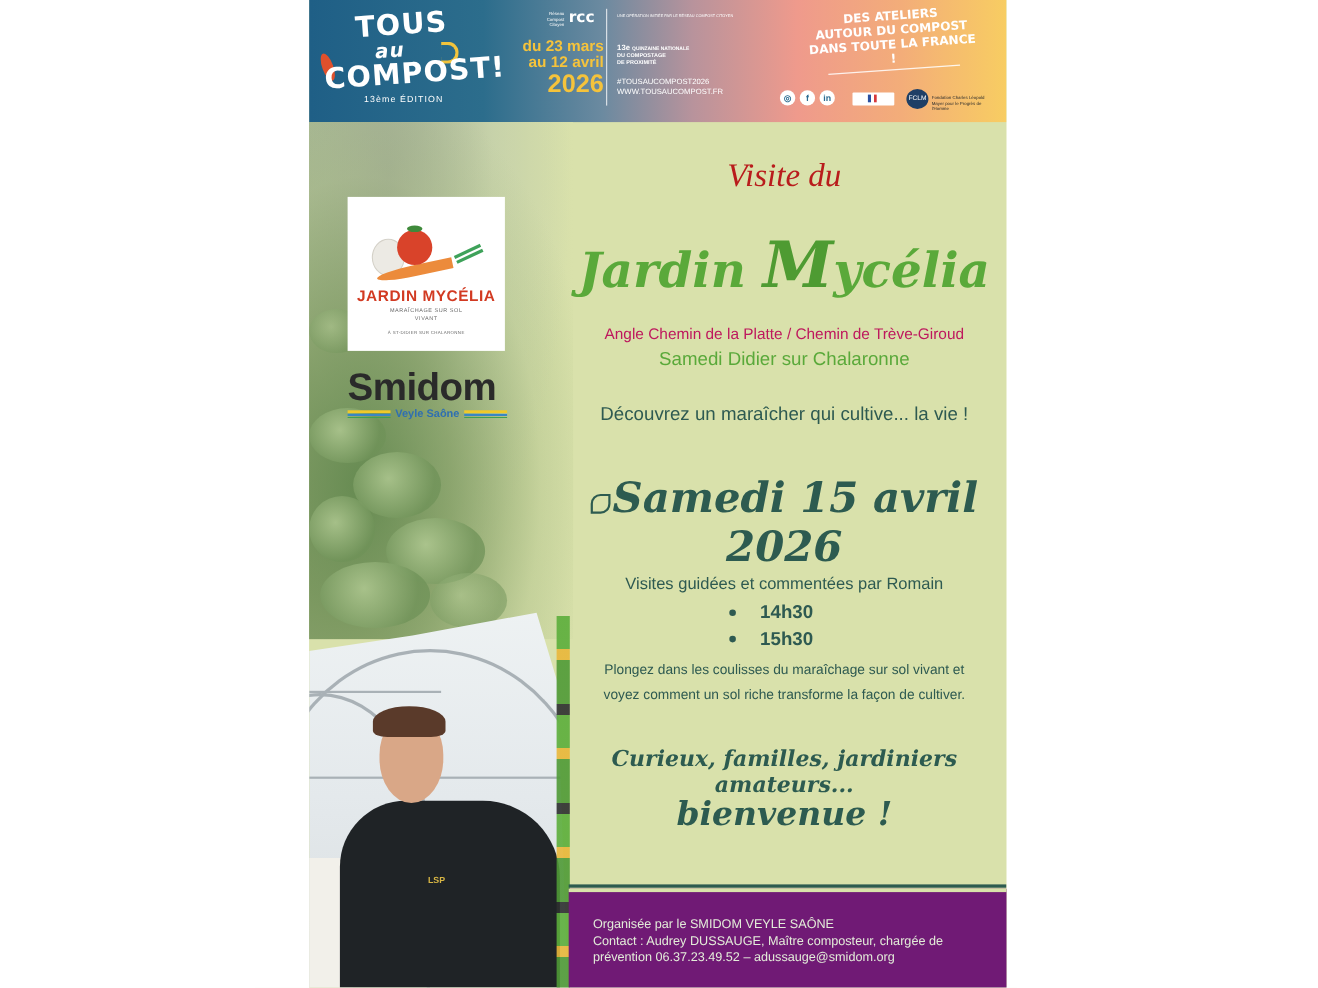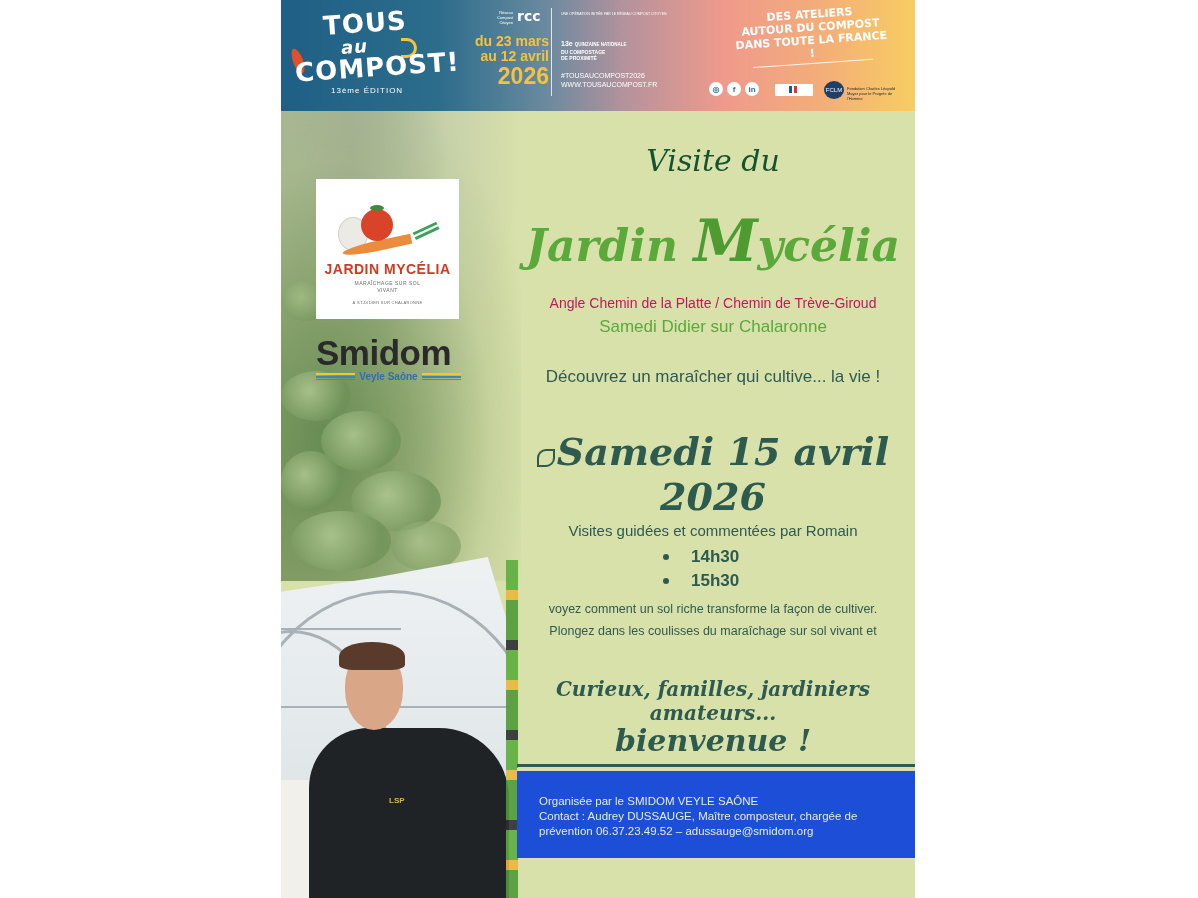--- a/index.html
+++ b/index.html
@@ -112,21 +112,21 @@
   .brush-edge {
     position: absolute; left: 225px; top: 560px; width: 12px; height: 338px;
     background: repeating-linear-gradient(180deg, #5cae3b 0 30px, #e9b73a 30px 40px, #4f9a36 40px 80px, #2d2f2f 80px 90px);
     opacity: 0.9;
   }
 
   
   .content { position: absolute; left: 230px; top: 111px; width: 404px; height: 690px; }
   .script { font-family: "DejaVu Serif", serif; font-style: italic; }
 
-  .title1 { position: absolute; left: 0; top: 32px; width: 404px; text-align: center; color: #14532d; font-size: 30px; }
+  .title1 { position: absolute; left: 0; top: 32px; width: 404px; text-align: center; color: #b91c1c; font-size: 30px; font-family: Liberation Serif, serif; }
   .title2 { position: absolute; left: 0; top: 96px; width: 404px; text-align: center; color: #5aa93a; font-size: 44px; font-weight: bold; }
   .title2 .m { font-size: 58px; color: #4e9b32; }
 
   .addr1 { position: absolute; left: 0; top: 184px; width: 404px; text-align: center; color: #be185d; font-size: 14px; }
   .addr2 { position: absolute; left: 0; top: 206px; width: 404px; text-align: center; color: #5aa93a; font-size: 17px; }
   .tagline { position: absolute; left: 0; top: 256px; width: 404px; text-align: center; color: #2e5a51; font-size: 17px; }
 
   .date { position: absolute; left: 0; top: 318px; width: 404px; text-align: center; color: #2d5b50; font-size: 38px; font-weight: bold; }
   .date .leaf-s { display: inline-block; width: 18px; height: 18px; border-radius: 50% 0; border: 2px solid #2d5b50; margin-right: 2px; vertical-align: -2px; }
 
@@ -135,21 +135,21 @@
   .times .row { display: flex; align-items: center; height: 24px; }
   .times .bullet { width: 6px; height: 6px; border-radius: 50%; background: #2e5a51; margin-right: 22px; }
   .times .t { color: #2e5a51; font-size: 17px; font-weight: bold; }
   .desc { position: absolute; left: 0; top: 487px; width: 404px; text-align: center; color: #2e5a51; font-size: 12.5px; line-height: 22px; }
 
   .invite1 { position: absolute; left: 0; top: 566px; width: 404px; text-align: center; color: #2d5b50; font-size: 20px; font-weight: bold; }
   .invite2 { position: absolute; left: 0; top: 612px; width: 404px; text-align: center; color: #2d5b50; font-size: 30px; font-weight: bold; }
 
   
   .footer {
-    position: absolute; left: 236px; top: 768px; width: 458px; height: 90px; background: #1d4ed8;
+    position: absolute; left: 236px; top: 808px; width: 458px; height: 90px; background: #701a75;
     border-top: 3px solid #d9e1ab;
   }
   .footer::before { content: ""; position: absolute; left: 0; top: -7px; width: 398px; height: 3px; background: #2d5b50; }
   .footer .f { position: absolute; left: 22px; color: #e3ecd9; font-size: 11.5px; line-height: 15px; }
   .footer .f1 { top: 23px; }
   .footer .f2 { top: 38px; }
   .footer .f3 { top: 53px; }
 </style>
 </head>
 <body>
@@ -268,22 +268,22 @@
       <div class="row">
           <span class="bullet"></span>
           <span class="t">14h30</span>
         </div>
       <div class="row">
           <span class="bullet"></span>
           <span class="t">15h30</span>
         </div>
     </div>
     <div class="desc">
+      <div>Plongez dans les coulisses du maraîchage sur sol vivant et</div>
       <div>voyez comment un sol riche transforme la façon de cultiver.</div>
-      <div>Plongez dans les coulisses du maraîchage sur sol vivant et</div>
     </div>
 
     <div class="invite1 script">Curieux, familles, jardiniers amateurs...</div>
     <div class="invite2 script">bienvenue !</div>
   </div>
 
   <div class="footer">
     <div class="f f1">Organisée par le SMIDOM VEYLE SAÔNE</div>
     <div class="f f2">Contact : Audrey DUSSAUGE, Maître composteur, chargée de</div>
     <div class="f f3">prévention 06.37.23.49.52 – adussauge@smidom.org</div>

